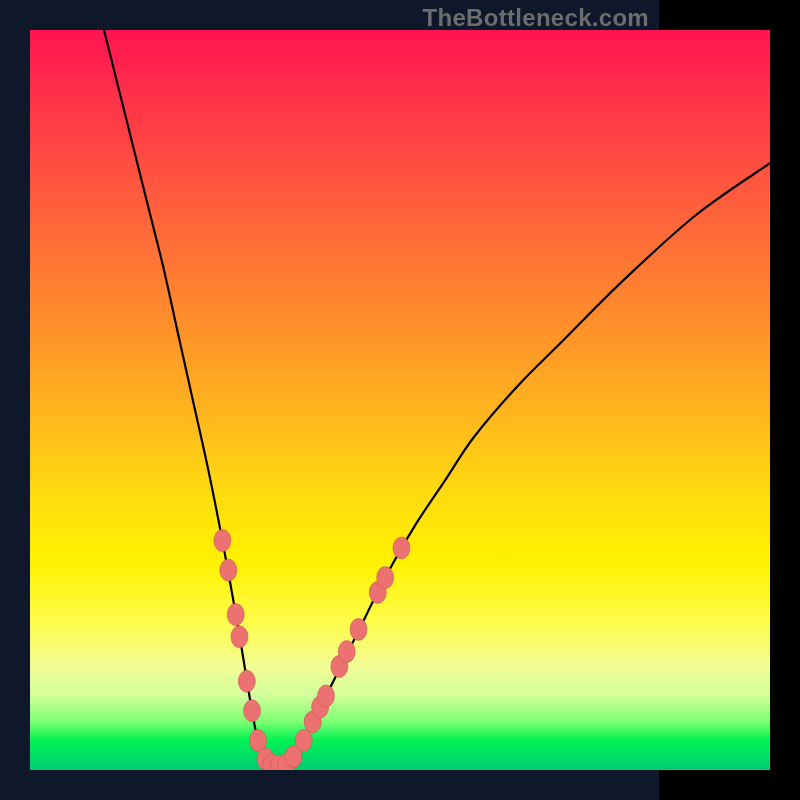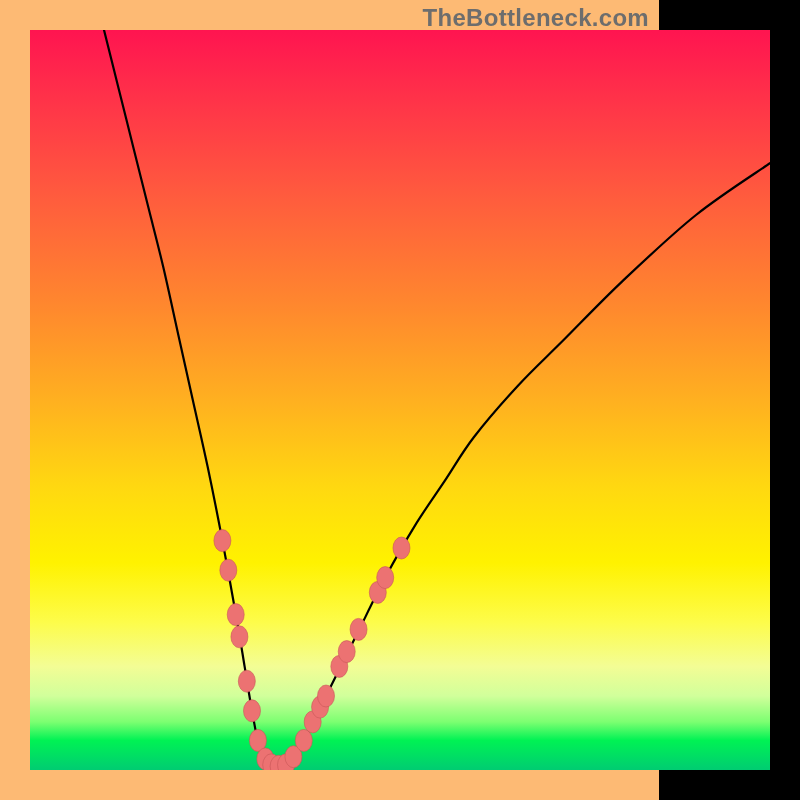--- a/index.html
+++ b/index.html
@@ -8,21 +8,21 @@
     width: 800px;
     height: 800px;
     background: #000;
     overflow: hidden;
     font-family: Arial, Helvetica, sans-serif;
   }
   .frame {
     position: relative;
     width: 659px;
     height: 800px;
-    background: #fdba74;
+    background: #0f172a;
   }
   .watermark {
     position: absolute;
     top: 4px;
     right: 10px;
     color: #6d6d6d;
     font-size: 24px;
     font-weight: 600;
     letter-spacing: 0.3px;
   }

